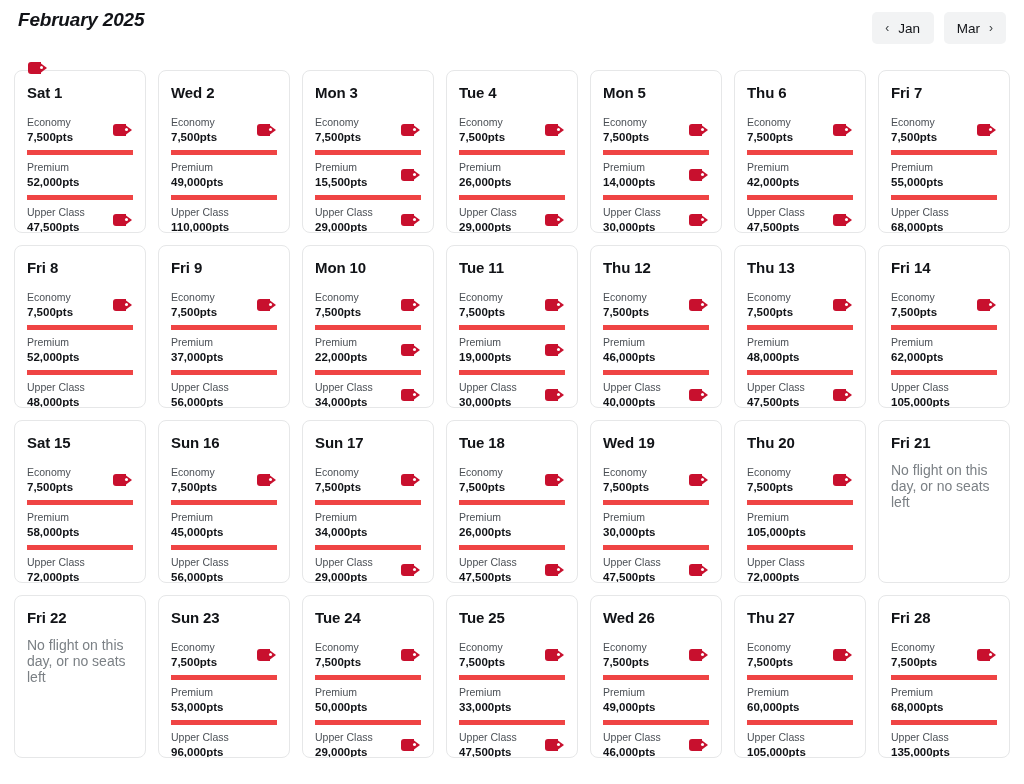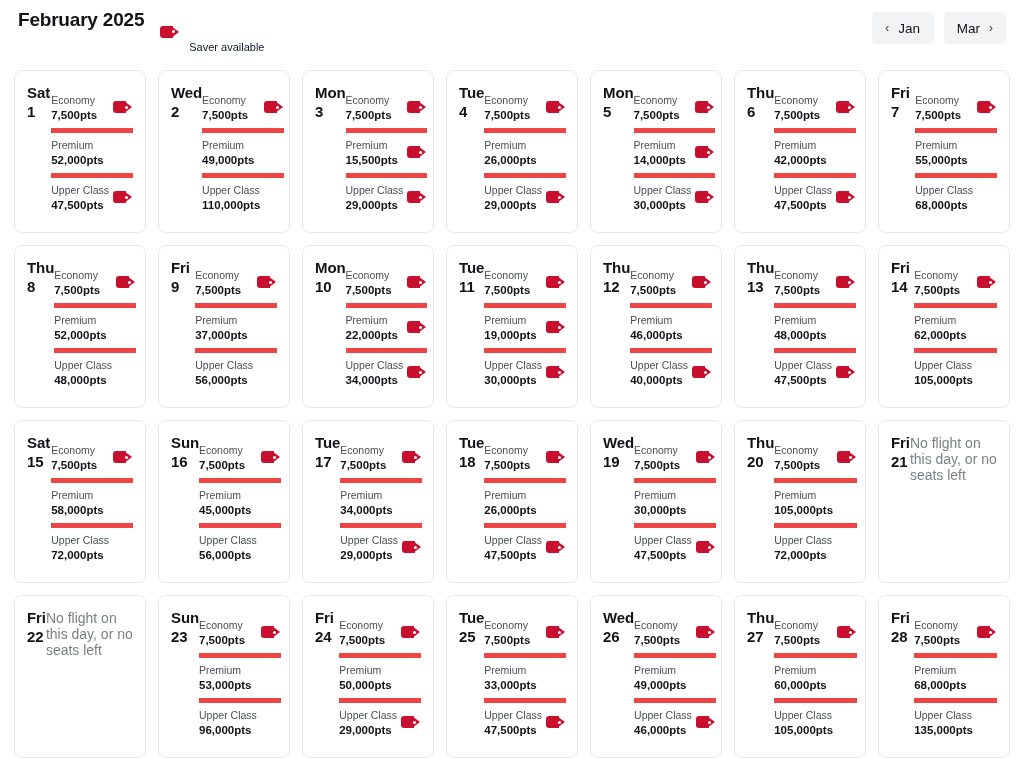--- a/index.html
+++ b/index.html
@@ -14,21 +14,21 @@
   .page { width: 1024px; height: 784px; position: relative; padding: 0 10px; }
 
   
   .header {
     display: flex;
     align-items: flex-start;
     justify-content: space-between;
     padding: 8px 4px 0 8px;
     height: 66px;
   }
-  .header-left { display: flex; flex-direction: row; gap: 6px; }
+  .header-left { display: flex; flex-direction: column; gap: 12px; font-style: italic; }
   .month-title {
     font-size: 19px;
     font-weight: bold;
     letter-spacing: -0.2px;
     color: #111317;
     line-height: 24px;
   }
   .legend { display: flex; align-items: center; gap: 9px; padding-left: 10px; }
   .legend-label { font-size: 11px; color: #0f172a; line-height: 16px; margin-top: 31px; }
 
@@ -92,20 +92,21 @@
     gap: 12px 12px;
     padding: 4px 4px 0 4px;
   }
   .day-card {
     background: #ffffff;
     border: 1px solid #e6e7e8;
     border-radius: 8px;
     height: 163px;
     padding: 12px 12px 10px 12px;
     display: flex;
+    flex-direction: column;
     overflow: hidden;
   }
   .day-title {
     font-size: 15px;
     font-weight: bold;
     color: #111317;
     letter-spacing: -0.1px;
     margin-bottom: 8px;
     line-height: 19px;
   }
@@ -372,21 +373,21 @@
           <div class="fare">
             <div class="fare-texts">
               <div class="cabin">Upper Class</div>
               <div class="points">68,000pts</div>
             </div>
             <span class="tag-slot"></span>
           </div>
         </div>
       </div>
       <div class="day-card">
-        <div class="day-title">Thu 8</div>
+        <div class="day-title">Fri 8</div>
         <div class="fare-list">
           <div class="fare">
             <div class="fare-texts">
               <div class="cabin">Economy</div>
               <div class="points">7,500pts</div>
             </div>
             <span class="tag">
               <i></i>
             </span>
           </div>
@@ -636,21 +637,21 @@
           <div class="fare">
             <div class="fare-texts">
               <div class="cabin">Upper Class</div>
               <div class="points">56,000pts</div>
             </div>
             <span class="tag-slot"></span>
           </div>
         </div>
       </div>
       <div class="day-card">
-        <div class="day-title">Tue 17</div>
+        <div class="day-title">Sun 17</div>
         <div class="fare-list">
           <div class="fare">
             <div class="fare-texts">
               <div class="cabin">Economy</div>
               <div class="points">7,500pts</div>
             </div>
             <span class="tag">
               <i></i>
             </span>
           </div>
@@ -790,21 +791,21 @@
           <div class="fare">
             <div class="fare-texts">
               <div class="cabin">Upper Class</div>
               <div class="points">96,000pts</div>
             </div>
             <span class="tag-slot"></span>
           </div>
         </div>
       </div>
       <div class="day-card">
-        <div class="day-title">Fri 24</div>
+        <div class="day-title">Tue 24</div>
         <div class="fare-list">
           <div class="fare">
             <div class="fare-texts">
               <div class="cabin">Economy</div>
               <div class="points">7,500pts</div>
             </div>
             <span class="tag">
               <i></i>
             </span>
           </div>

